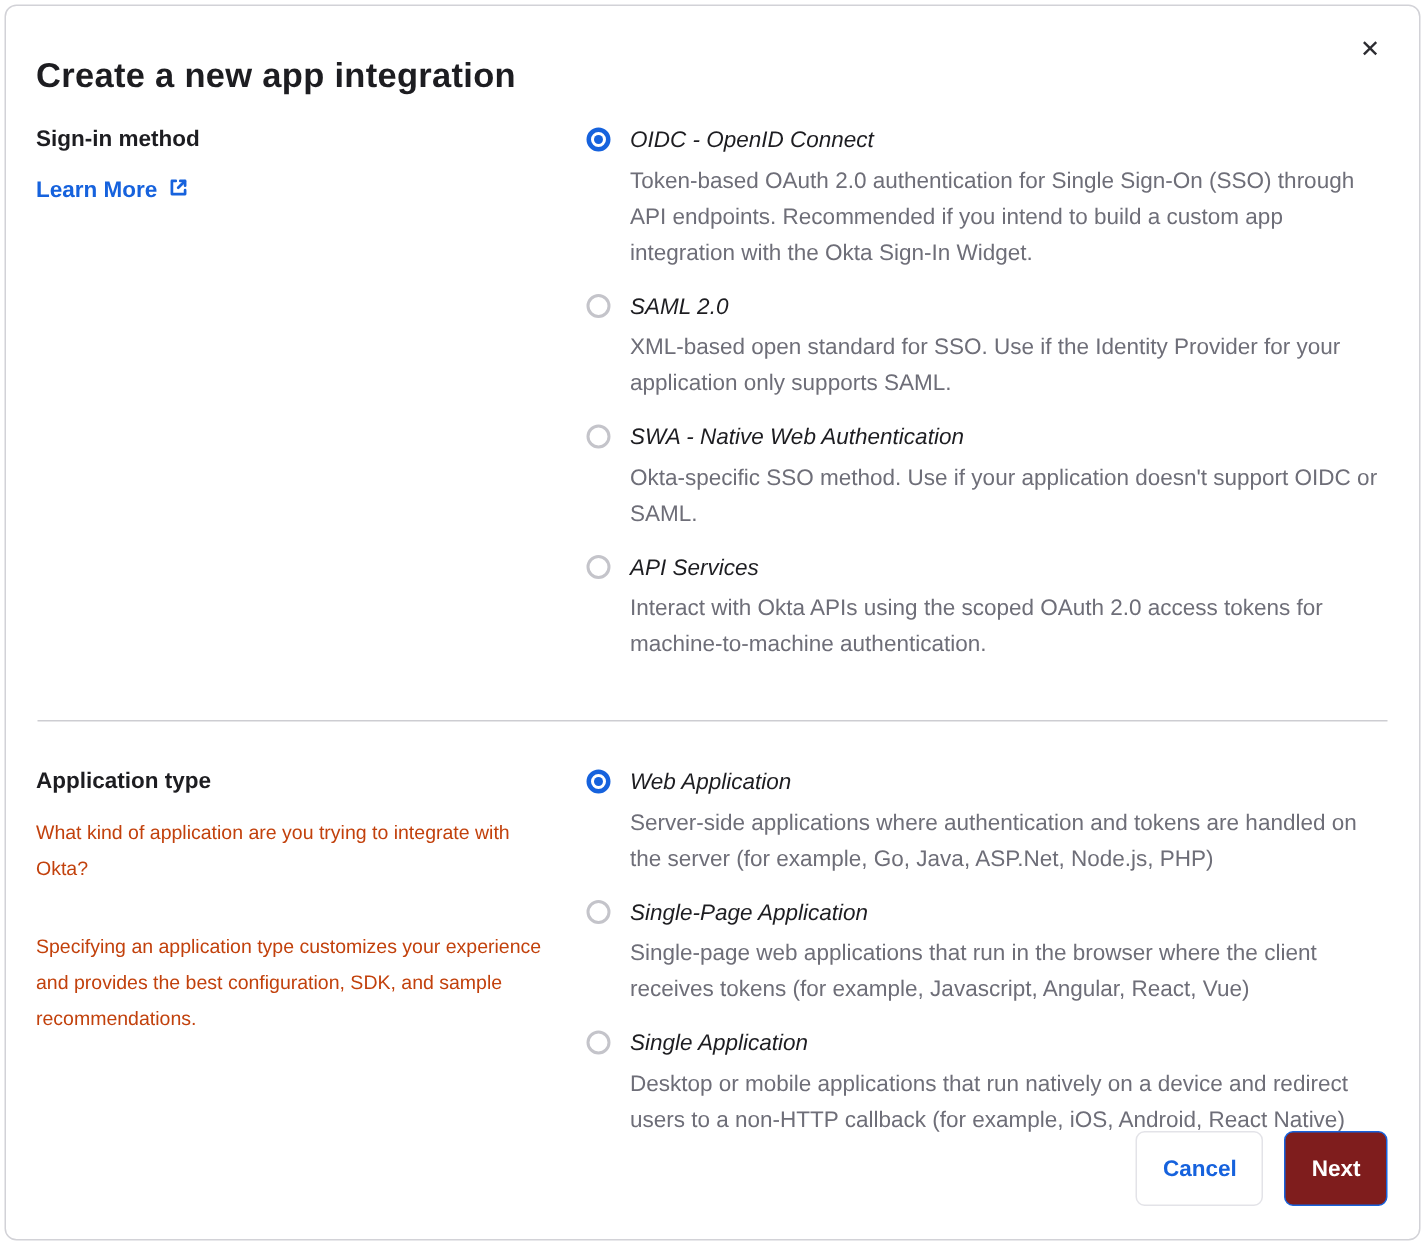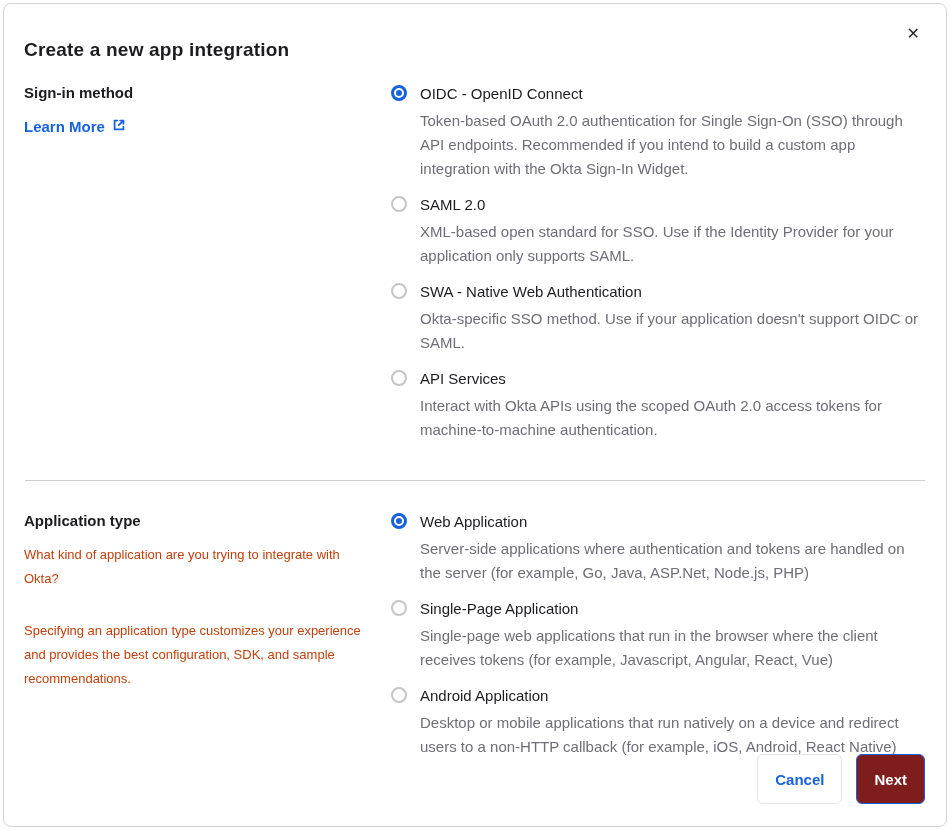--- a/index.html
+++ b/index.html
@@ -19,21 +19,21 @@
     padding:0 20px;
   }
   .close-btn {
     position:absolute; top:18px; right:22px;
     background:none; border:none; cursor:pointer;
     font-size:16px; line-height:16px; color:#2c2c31; padding:4px;
     font-family:"Liberation Sans", sans-serif;
   }
   h1.dialog-title {
     margin:30px 0 0 0; padding:0;
-    font-size:19px; line-height:32px; font-weight:700;
+    font-size:23px; line-height:32px; font-weight:700;
     letter-spacing:.2px;
   }
   .section-grid {
     display:grid;
     grid-template-columns:340px 1fr;
     column-gap:27px;
     margin-top:16px;
   }
   .sec-label { font-size:15px; font-weight:700; line-height:22px; }
   .learn-more {
@@ -46,21 +46,21 @@
     width:16px; height:16px; border-radius:50%;
     border:2px solid #c4c4ca; background:#fff;
     box-sizing:border-box; flex:none; margin-top:3px; position:relative;
   }
   .radio.selected { border:3px solid #1662dd; }
   .radio.selected::after {
     content:""; position:absolute; inset:2px;
     background:#1662dd; border-radius:50%;
   }
   .opt-text { display:block; max-width:502px; }
-  .opt-label { display:block; font-size:15px; font-weight:500; color:#1d1d21; line-height:24px; }
+  .opt-label { display:block; font-size:15px; font-weight:500; color:#1d1d21; line-height:24px;font-style:italic; }
   .opt-desc  { display:block; font-size:15px; font-weight:400; color:#6e6e78; line-height:24px; margin-top:3px; }
   hr.divider {
     border:none; border-top:1px solid #cdcdd2;
     margin:26px 1px 0 1px;
   }
   .left-para {
     font-size:13px; color:#c2410c; line-height:24px;
     margin:11px 0 0 0;
   }
   .left-para + .left-para { margin-top:28px; }
@@ -159,21 +159,21 @@
         <span class="radio"></span>
         <span class="opt-text">
           <span class="opt-label">Single-Page Application</span>
           <span class="opt-desc">Single-page web applications that run in the browser where the client receives tokens (for example, Javascript, Angular, React, Vue)</span>
         </span>
       </label>
 
       <label class="option">
         <span class="radio"></span>
         <span class="opt-text">
-          <span class="opt-label">Android Application</span>
+          <span class="opt-label">Single Application</span>
           <span class="opt-desc">Desktop or mobile applications that run natively on a device and redirect users to a non-HTTP callback (for example, iOS, Android, React Native)</span>
         </span>
       </label>
 
     </div>
   </div>
 
   <div class="footer">
     <button class="btn btn-cancel">Cancel</button>
     <button class="btn btn-next">Next</button>

